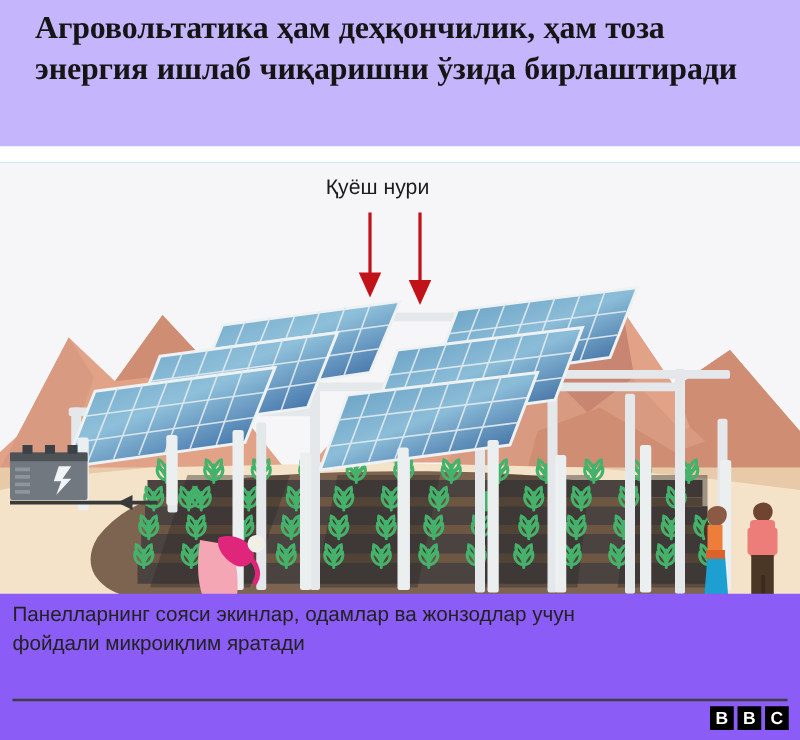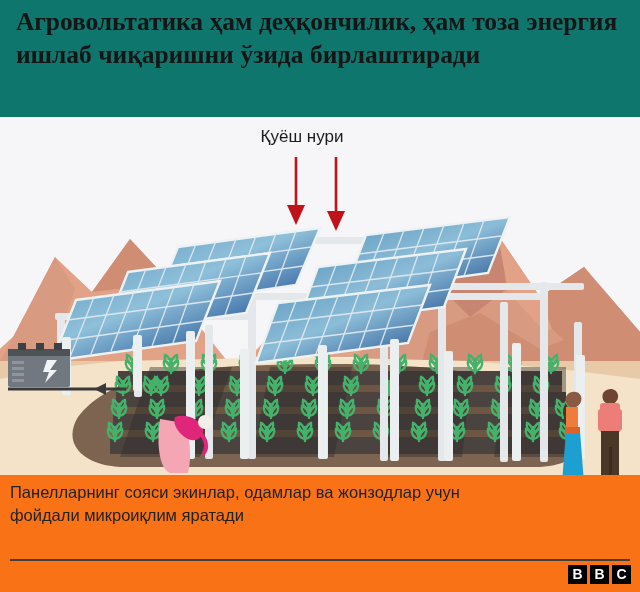--- a/index.html
+++ b/index.html
@@ -20,53 +20,53 @@
     background: #ffffff;
     box-sizing: border-box;
   }
 
   
   .header {
     position: absolute;
     left: 0; top: 0;
     width: 640px;
     height: 117px;
-    background: #0f766e;
+    background: #c4b5fd;
     box-sizing: border-box;
-    padding: 6px 14px 0 16px;
+    padding: 6px 14px 0 28px;
   }
   .headline {
     font-family: "Liberation Serif", serif;
     font-size: 25.5px;
     font-weight: 700;
     line-height: 1.28;
     color: #151515;
     letter-spacing: -0.1px;
     margin: 0;
     word-spacing: 0.5px;
   }
 
   
   .stage {
     position: absolute;
-    left: 0; top: 117px;
+    left: 0; top: 130px;
     width: 640px;
     height: 358px;
     overflow: hidden;
     background: #7dd3fc;
   }
   .stage svg { display: block; }
 
   
   .caption-block {
     position: absolute;
     left: 0; top: 475px;
     width: 640px;
     height: 117px;
-    background: #f97316;
+    background: #8b5cf6;
     box-sizing: border-box;
   }
   .caption-text {
     position: absolute;
     left: 10px;
     top: 6px;
     width: 500px;
     font-family: "Liberation Sans", sans-serif;
     font-size: 16.5px;
     line-height: 1.42;

